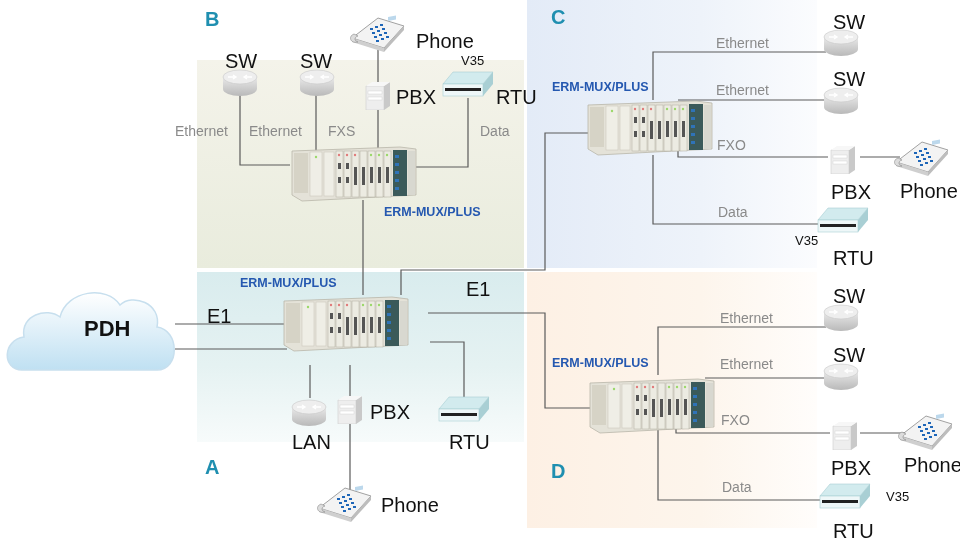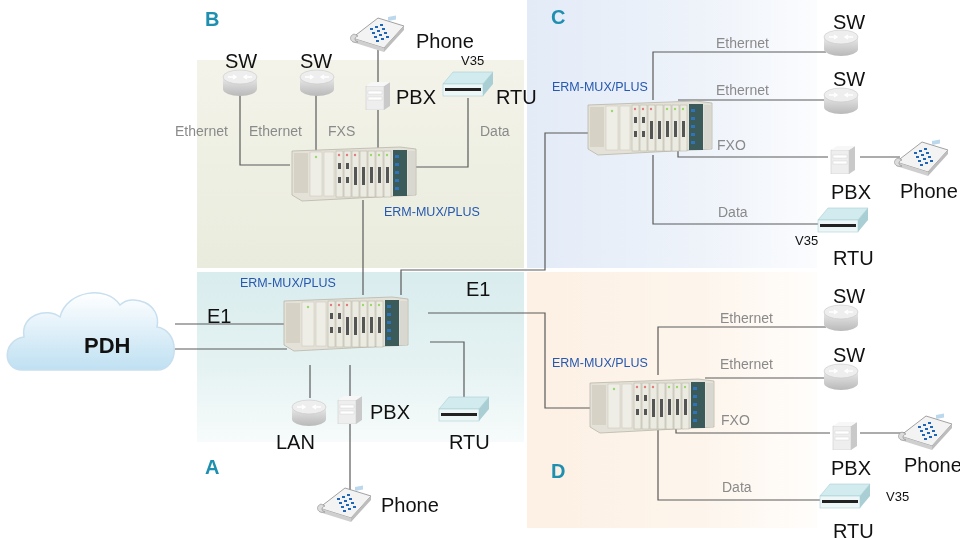--- a/index.html
+++ b/index.html
@@ -5,21 +5,21 @@
   html,body{margin:0;padding:0;background:#fff;}
   body{width:960px;height:538px;position:relative;overflow:hidden;font-family:"Liberation Sans",sans-serif;}
   .panel{position:absolute;}
   #panel-b{left:197px;top:60px;width:327px;height:208px;background:linear-gradient(180deg,#f4f3ea 0%,#e9ecdd 100%);}
   #panel-a{left:197px;top:272px;width:327px;height:170px;background:linear-gradient(180deg,#d9ecee 0%,#e5f2f2 55%,#f7fbfb 100%);}
   #panel-c{left:527px;top:0;width:290px;height:268px;background:linear-gradient(90deg,#e3ebf7 0%,#eef3fa 60%,#fbfcfe 100%);}
   #panel-d{left:527px;top:272px;width:290px;height:256px;background:linear-gradient(90deg,#fdf0e4 0%,#fdf5ec 60%,#fffdfb 100%);}
   .lbl{position:absolute;white-space:nowrap;font-size:20px;color:#111;}
   .link{color:#8a8a8a;font-size:14px;}
   .zone{position:absolute;font-size:20px;font-weight:bold;color:#1f8fb0;}
-  .mux-title{position:absolute;font-size:12.5px;font-weight:normal;color:#2558b0;white-space:nowrap;}
+  .mux-title{position:absolute;font-size:12.5px;font-weight:bold;color:#2558b0;white-space:nowrap;}
   .pdh{position:absolute;font-size:22px;font-weight:bold;color:#111;}
   svg.wires{position:absolute;left:0;top:0;}
   .dev{position:absolute;}
 </style>
 </head>
 <body>
 
 <div class="panel" id="panel-b"></div>
 <div class="panel" id="panel-a"></div>
 <div class="panel" id="panel-c"></div>
@@ -60,21 +60,21 @@
 
 <svg class="dev" style="left:2px;top:275px" width="180" height="110">
   <defs>
     <linearGradient id="cg" x1="0" y1="0" x2="0" y2="1">
       <stop offset="0" stop-color="#ffffff"></stop>
       <stop offset="1" stop-color="#bfe0f2"></stop>
     </linearGradient>
   </defs>
   <path d="M20,95 C0,95 0,65 22,62 C18,40 45,32 58,42 C65,15 105,10 118,30 C130,18 160,28 155,52 C178,55 178,95 155,95 Z" fill="url(#cg)" stroke="#c7dfee" stroke-width="1.5"></path>
 </svg>
-<div class="pdh" style="left:84px;top:333px">PDH</div>
+<div class="pdh" style="left:84px;top:316px">PDH</div>
 
 <div class="zone" style="left:205px;top:8px">B</div>
 <div class="zone" style="left:205px;top:456px">A</div>
 <div class="zone" style="left:551px;top:6px">C</div>
 <div class="zone" style="left:551px;top:460px">D</div>
 
 <div class="mux-title" style="left:384px;top:205px">ERM-MUX/PLUS</div>
 <div class="mux-title" style="left:240px;top:276px">ERM-MUX/PLUS</div>
 <div class="mux-title" style="left:552px;top:80px">ERM-MUX/PLUS</div>
 <div class="mux-title" style="left:552px;top:356px">ERM-MUX/PLUS</div>
@@ -366,21 +366,21 @@
         </linearGradient>
       </defs>
     <path d="M2,9 L2,21 A17,7 0 0 0 36,21 L36,9 Z" fill="url(#swg-2)"></path>
     <ellipse cx="19" cy="9" rx="17" ry="7" fill="#eeeeee" stroke="#c8c8c8" stroke-width="0.6"></ellipse>
     <g stroke="#ffffff" stroke-width="1.4" fill="none">
         <path d="M7,9 L15,9 M12,7 L15,9 L12,11"></path>
         <path d="M31,9 L23,9 M26,7 L23,9 L26,11"></path>
       </g>
   </svg>
 </div>
-<div class="lbl" style="left:276px;top:431px">LAN</div>
+<div class="lbl" style="left:292px;top:431px">LAN</div>
 <div class="dev pbx" style="left:336px;top:394px">
   <svg width="28" height="30" viewBox="0 0 28 30">
     <path d="M2,6 L20,6 L20,30 L2,30 Z" fill="#eeeeee" stroke="#cccccc" stroke-width="0.6"></path>
     <path d="M20,6 L26,2 L26,26 L20,30 Z" fill="#c9c9c9"></path>
     <path d="M2,6 L8,2 L26,2 L20,6 Z" fill="#f7f7f7"></path>
     <rect x="4" y="11" width="14" height="3" fill="#ffffff" stroke="#cccccc" stroke-width="0.4"></rect>
     <rect x="4" y="17" width="14" height="3" fill="#ffffff" stroke="#cccccc" stroke-width="0.4"></rect>
   </svg>
 </div>
 <div class="lbl" style="left:370px;top:401px">PBX</div>

